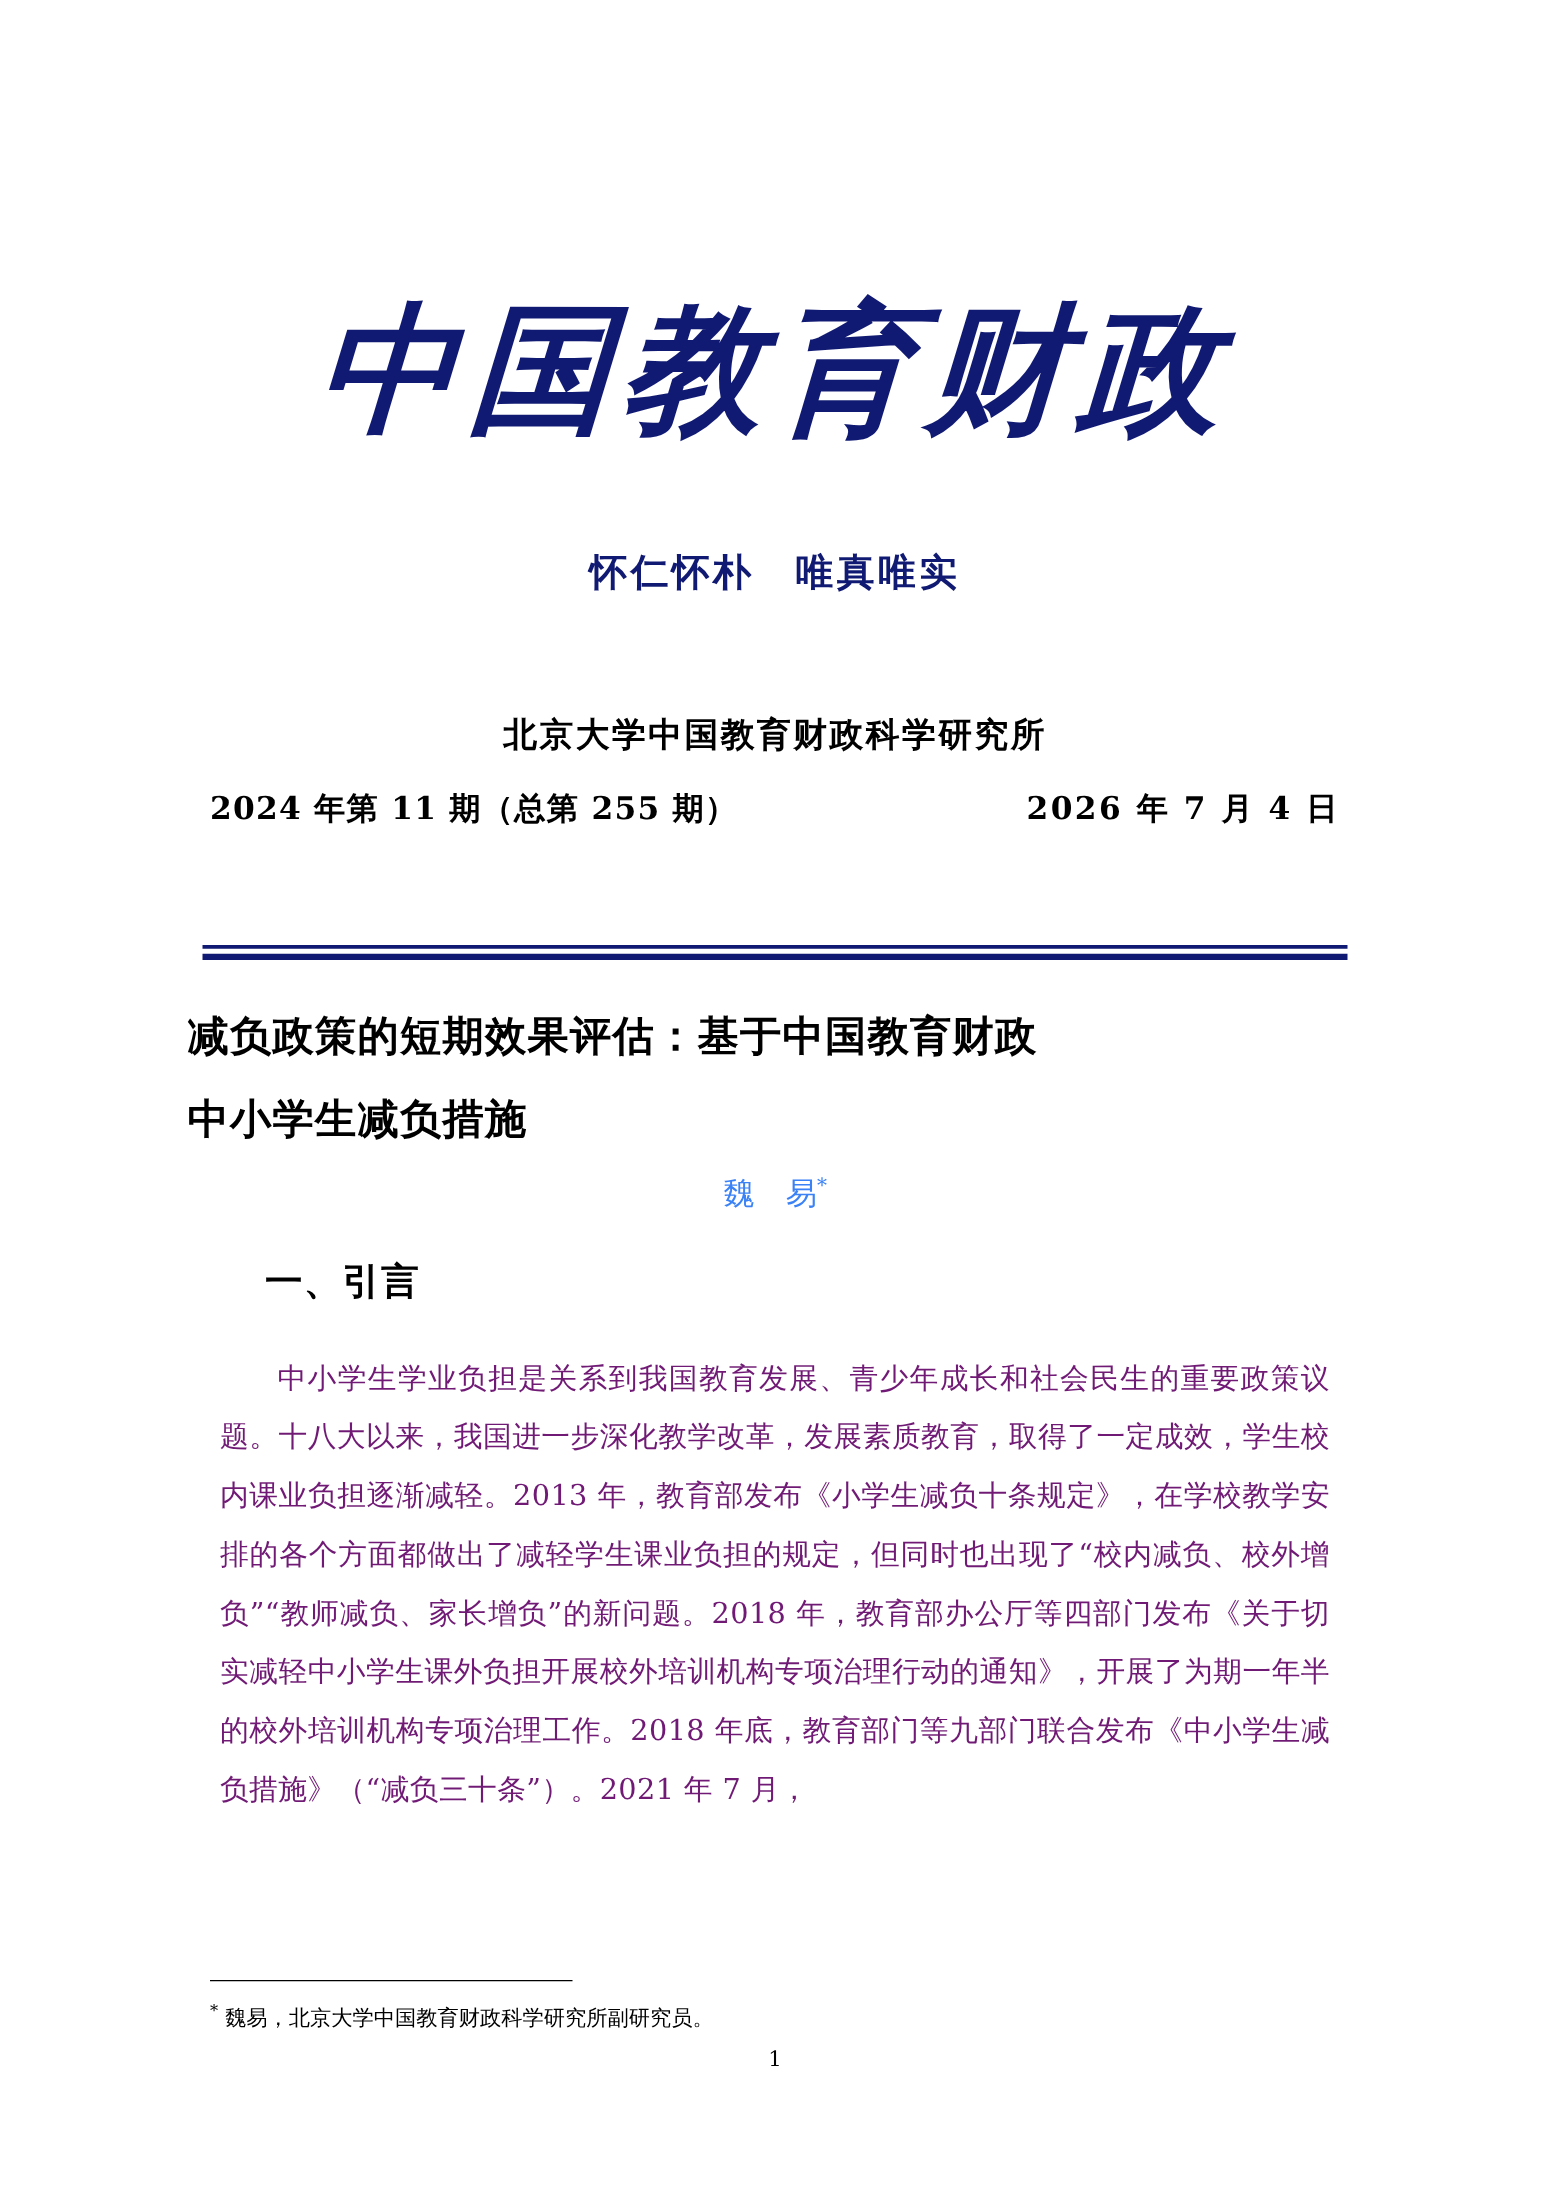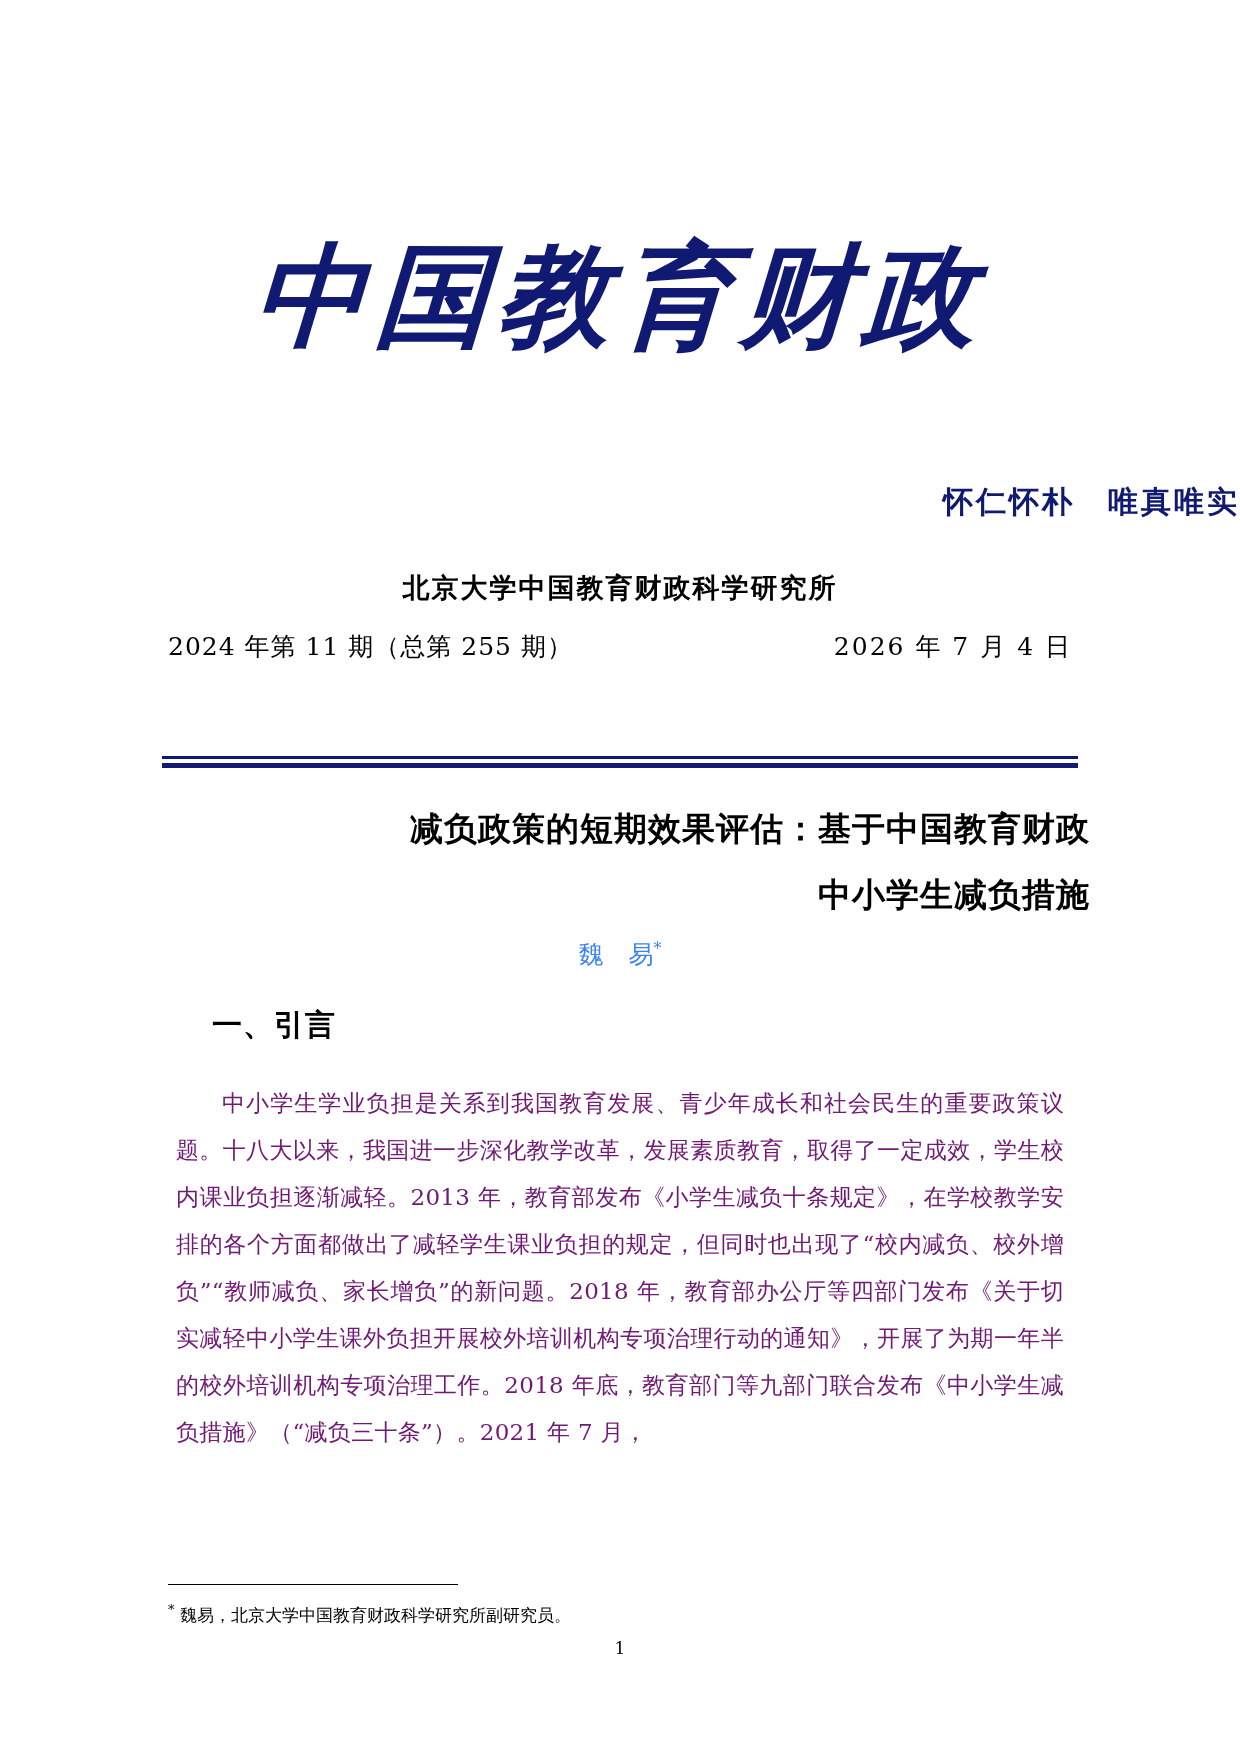--- a/index.html
+++ b/index.html
@@ -39,27 +39,26 @@
     font-style: italic;
     transform: skewX(-3deg);
     display: inline-block;
   }
 
   .motto {
     position: absolute;
     left: 0;
     right: 0;
     top: 438px;
-    text-align: right;
+    text-align: center;
     font-family: Liberation Serif, serif;
     font-size: 30px;
     font-weight: 700;
     color: #111a72;
     letter-spacing: 3px;
-    margin-top: 44px;
   }
 
   .institute {
     position: absolute;
     left: 0;
     right: 0;
     top: 570px;
     text-align: center;
     font-family: Liberation Serif, serif;
     font-size: 27px;
@@ -71,21 +70,21 @@
   .issue-row {
     position: absolute;
     left: 168px;
     right: 168px;
     top: 630px;
     display: flex;
     justify-content: space-between;
     align-items: flex-end;
     font-family: "DejaVu Serif", "Liberation Serif", serif;
     font-size: 25px;
-    font-weight: 400;
+    font-weight: 700;
     color: #000000;
   }
   .issue-left { letter-spacing: 1px; }
   .issue-right { letter-spacing: 2px; }
 
   .double-rule {
     position: absolute;
     left: 162px;
     right: 162px;
     top: 756px;
@@ -100,21 +99,21 @@
   }
   .double-rule .bar-a { top: 0; height: 3px; }
   .double-rule .bar-b { top: 7px; height: 5px; }
 
   
   .article-title {
     position: absolute;
     left: 150px;
     right: 150px;
     top: 796px;
-    text-align: right;
+    text-align: left;
     font-family: Liberation Sans, sans-serif;
     font-size: 33px;
     font-weight: 700;
     line-height: 2.0;
     letter-spacing: 1px;
     color: #000000;
   }
   .article-title .tl { display: block; }
 
   .author {

